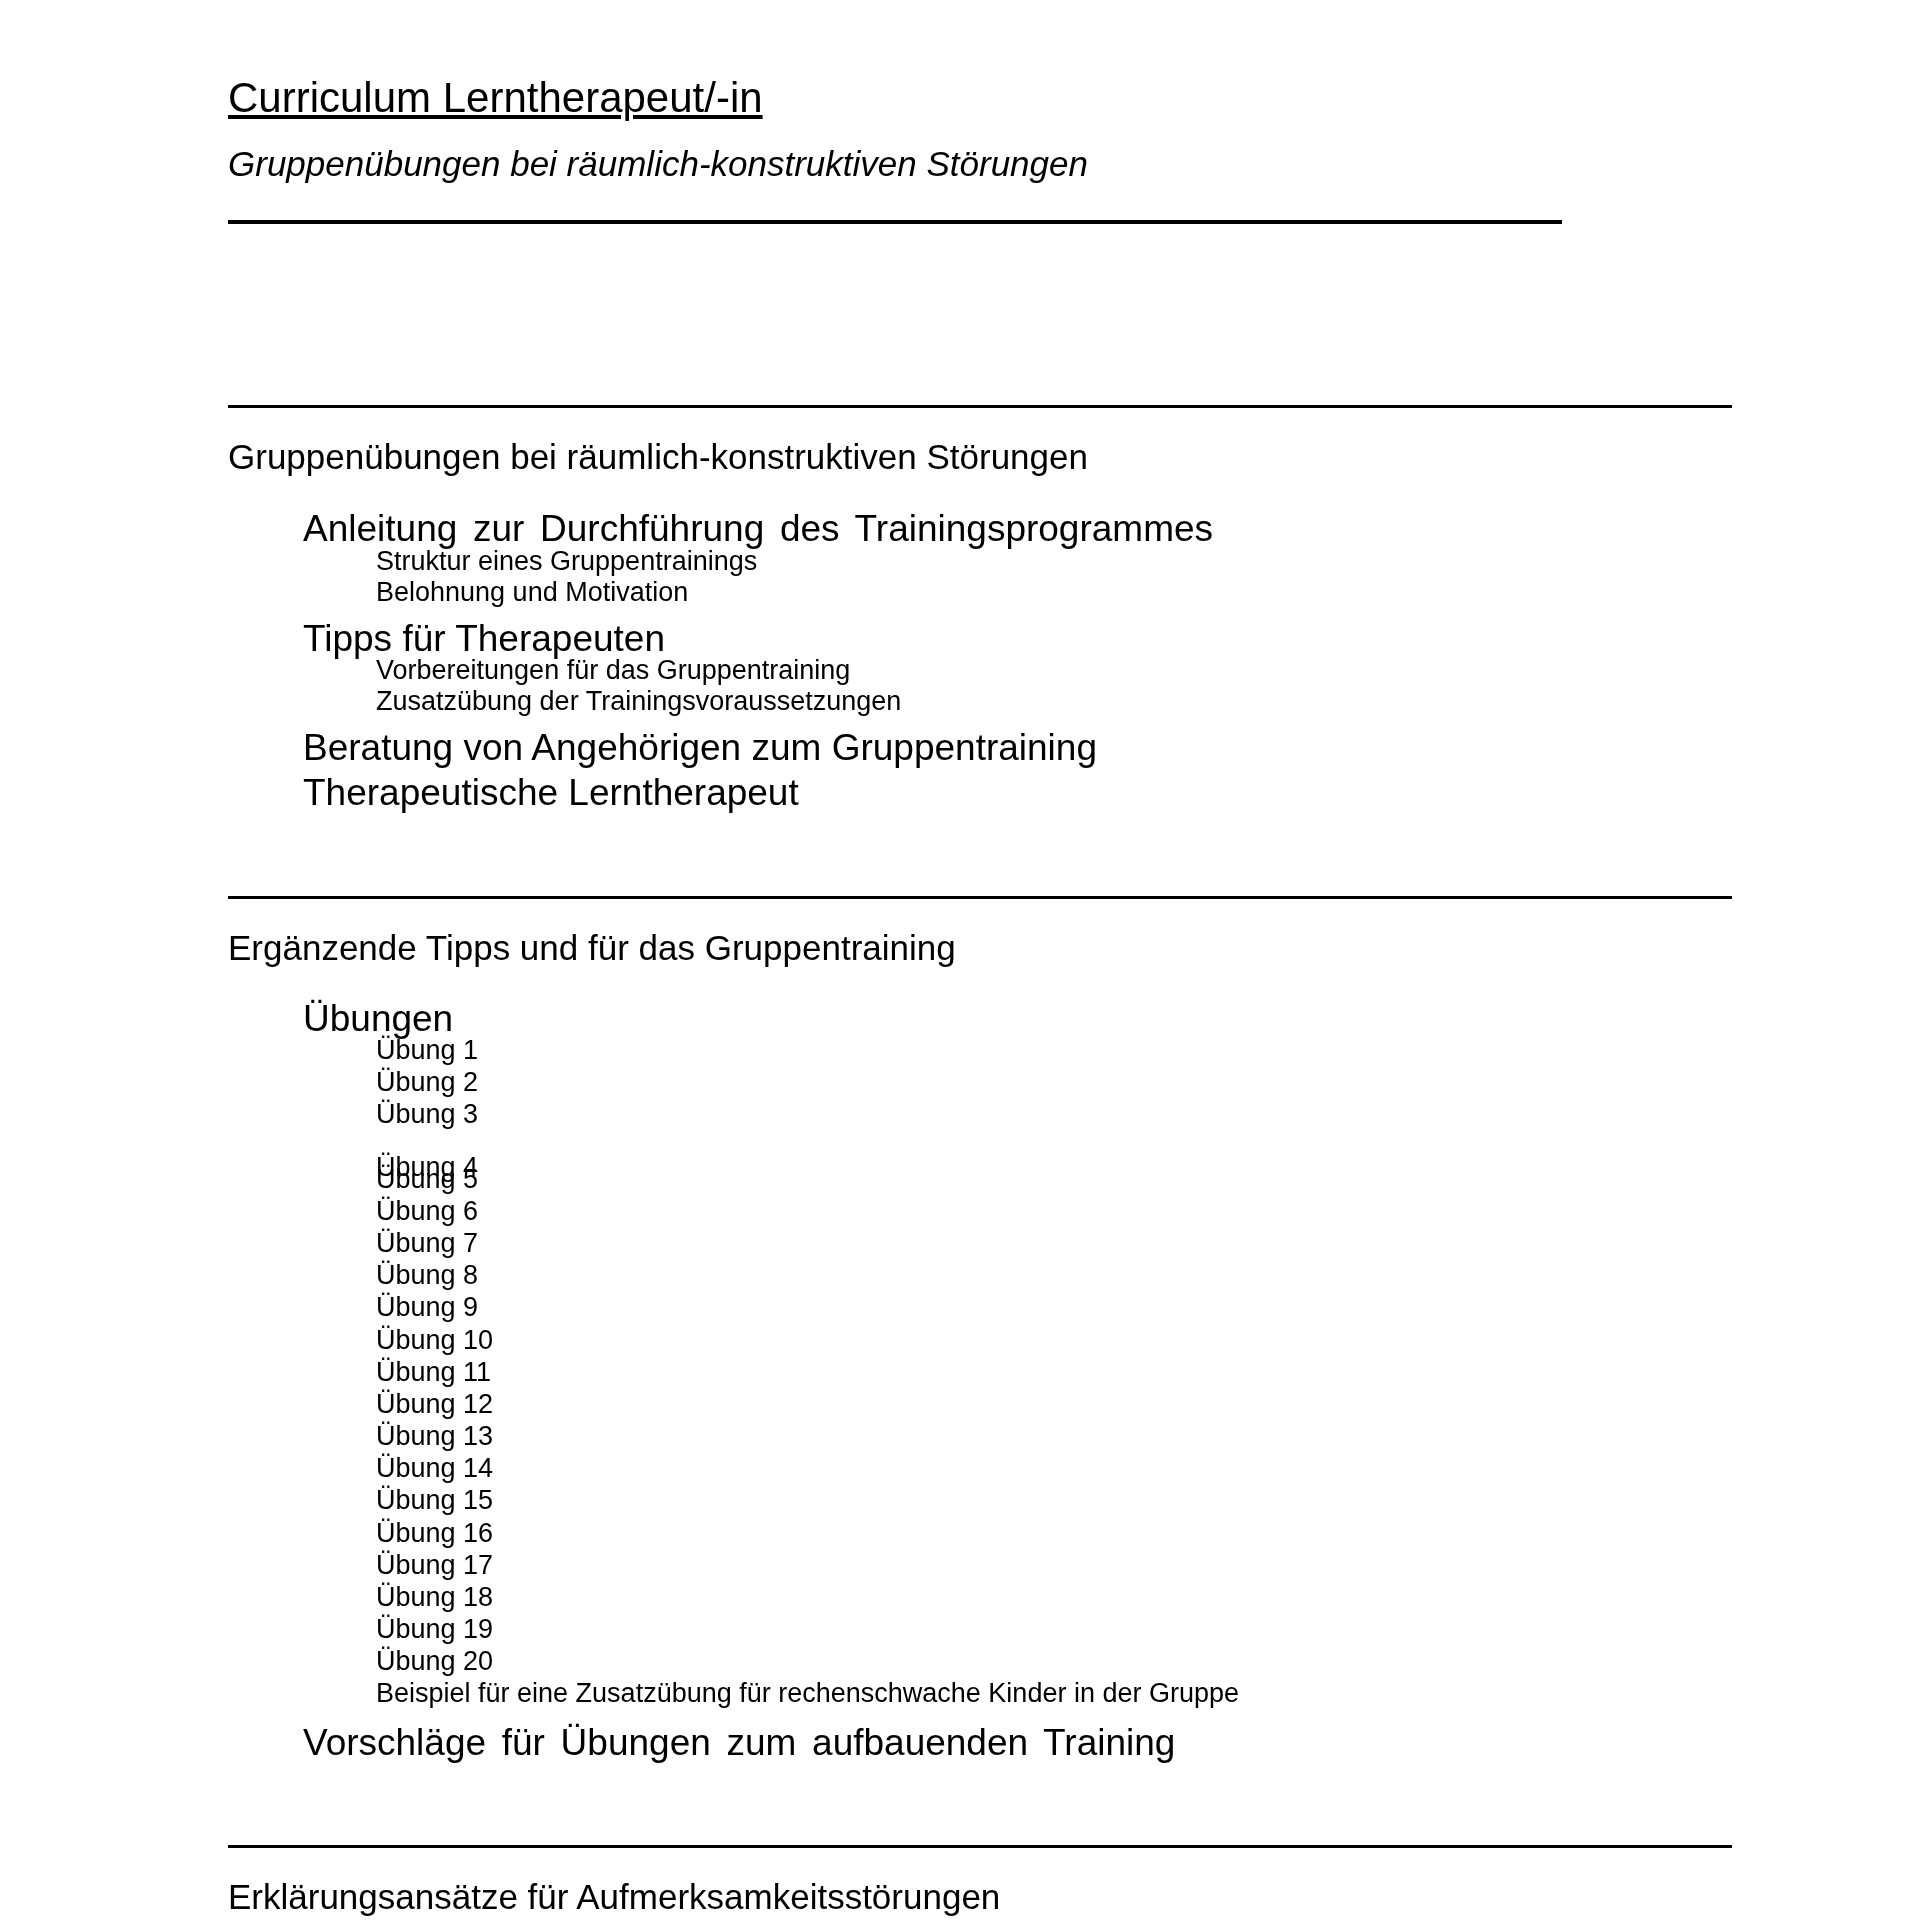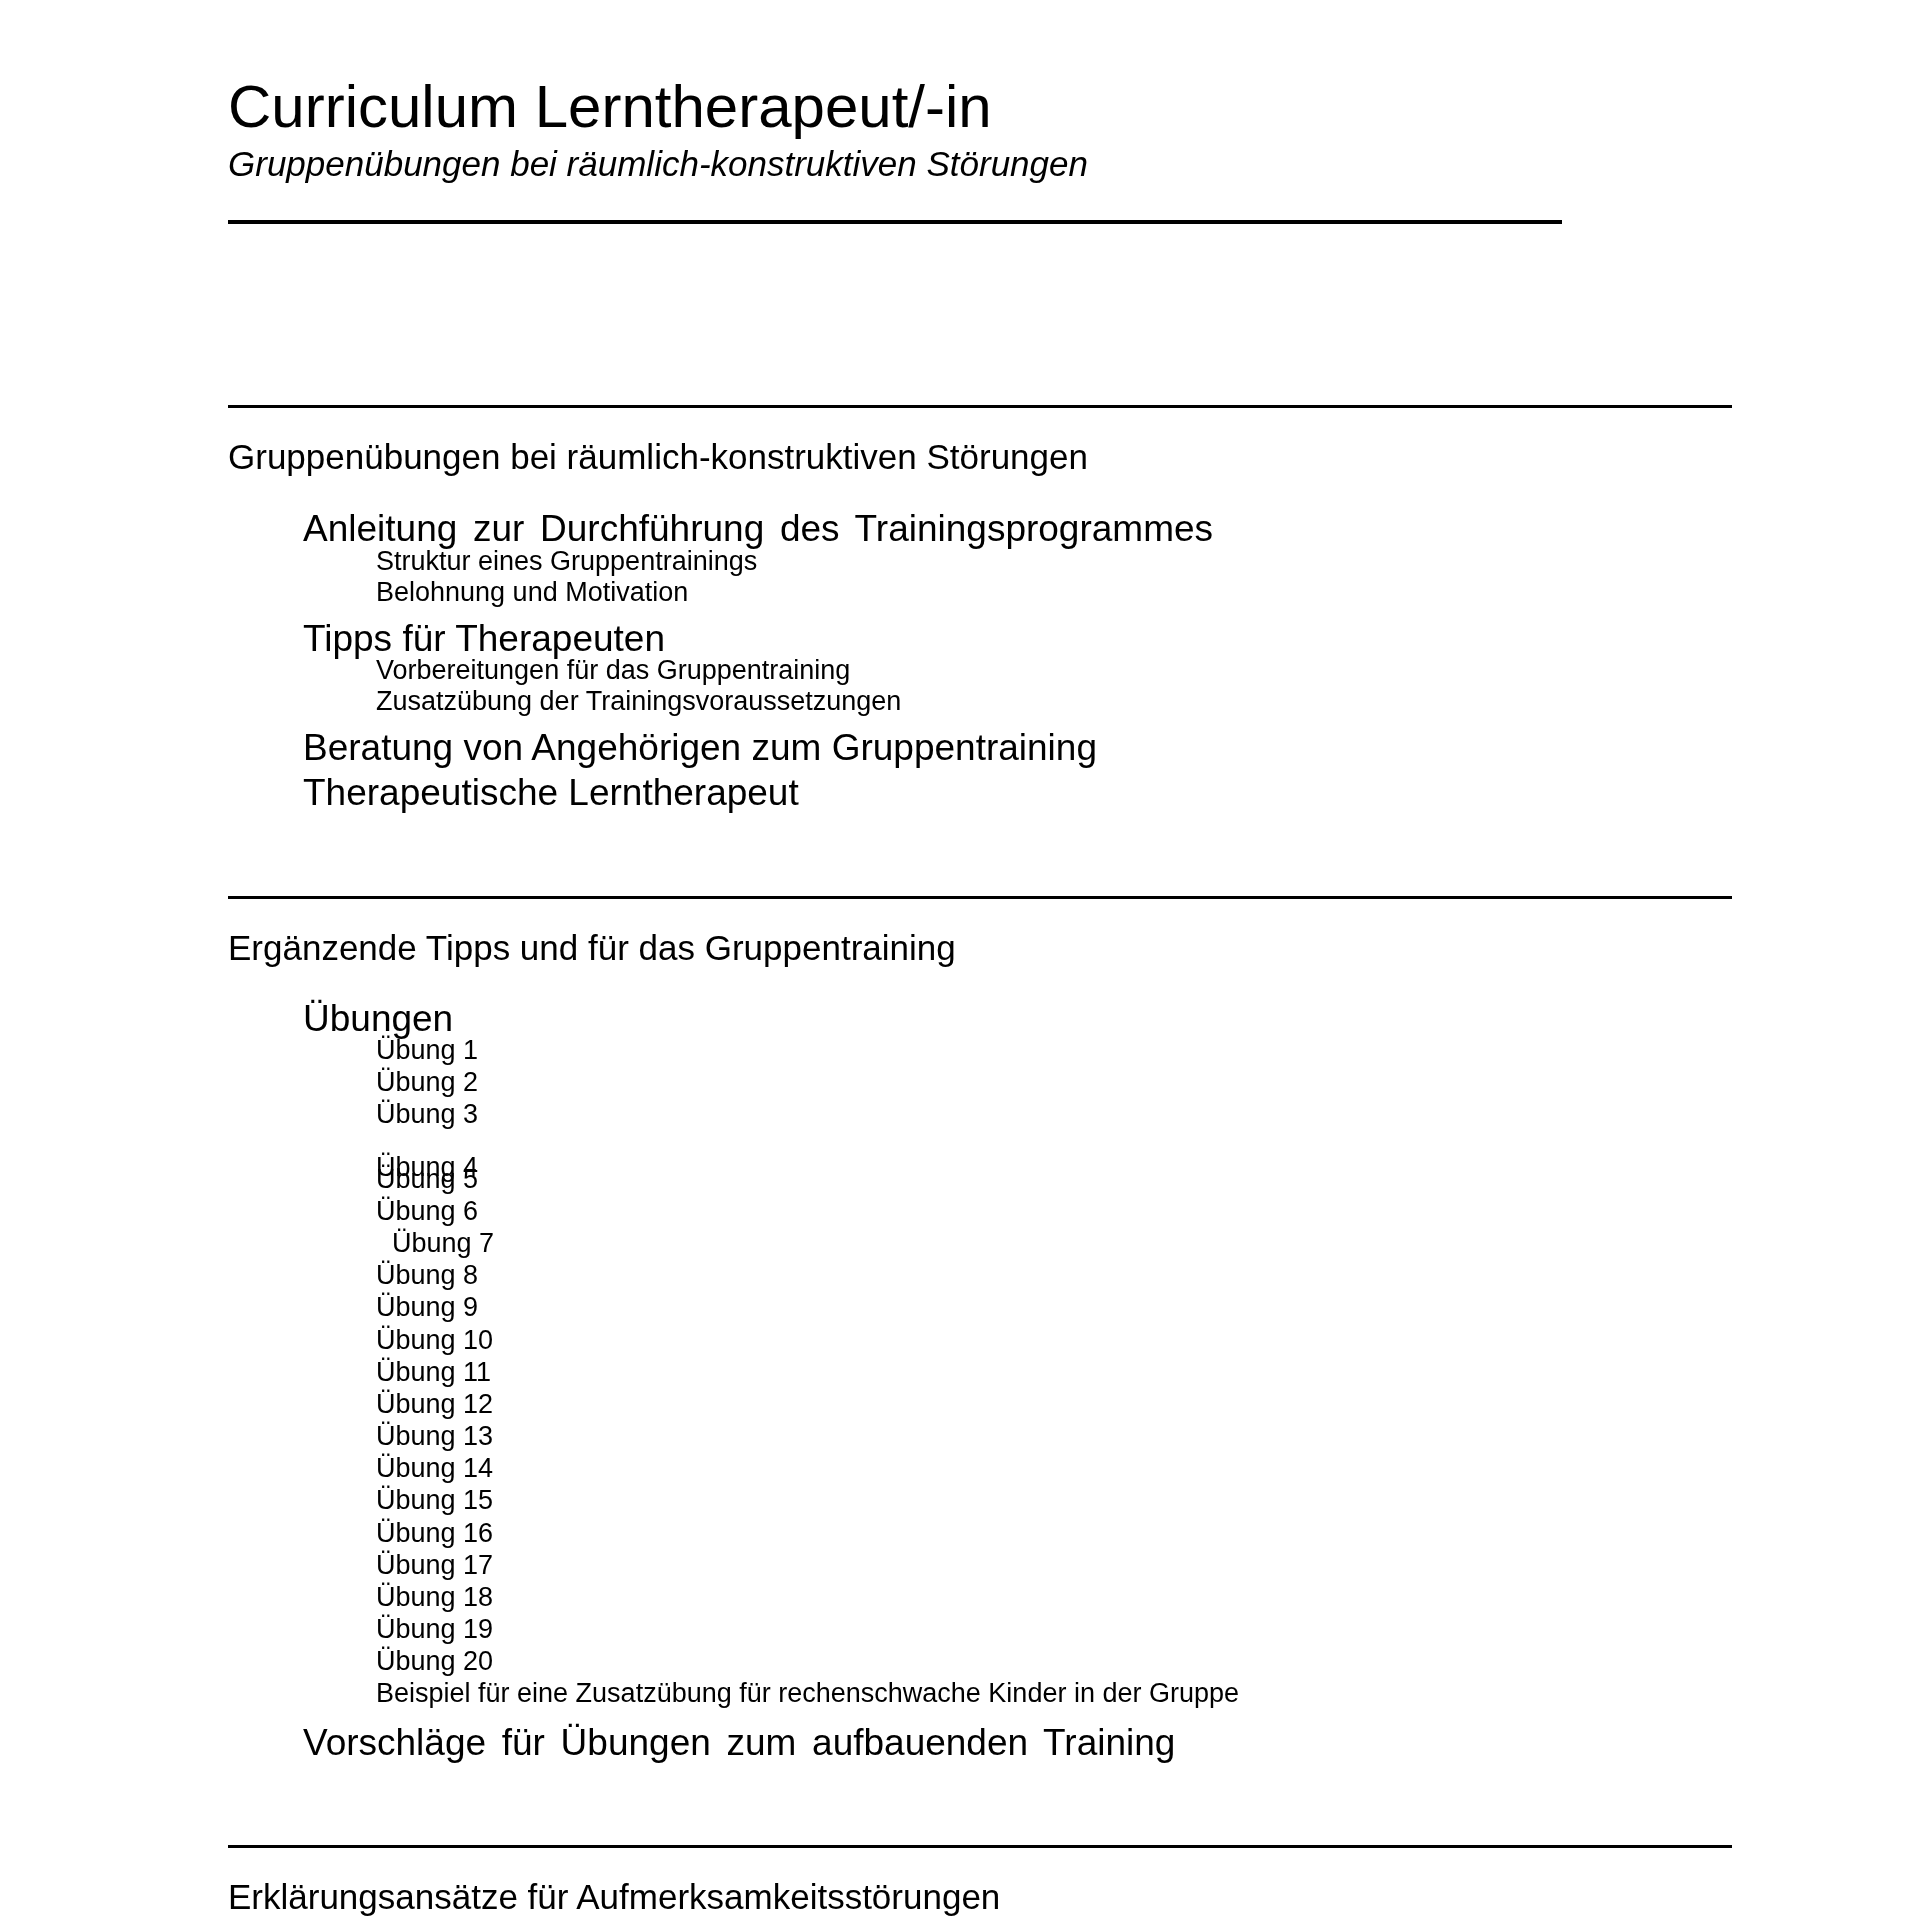--- a/index.html
+++ b/index.html
@@ -1,21 +1,21 @@
 <!DOCTYPE html>
 <html style="font-size:6.2px"><head>
 <meta charset="utf-8">
 <style>
   html, body { margin: 0; padding: 0; background: #ffffff; }
   body {
     width: 1911px; height: 2703px; position: relative; overflow: hidden;
     font-family: "Liberation Sans", sans-serif; color: #000000;
   }
   .abs { position: absolute; white-space: nowrap; line-height: 1; }
-  #doc-title { left: 228px; top: 77px; font-size: 60px; }
+  #doc-title { left: 228px; top: 77px; font-size: 42px; text-decoration: underline; }
   #doc-subtitle { left: 228px; top: 146px; font-size: 35px; font-style: italic; }
   .rule { position: absolute; background: #000; height: 3.5px; }
   #header-rule { left: 228px; top: 220px; width: 1334px; height: 3.9px; }
   .section-rule { left: 228px; width: 1504px; height: 2.7px; }
   .sec-heading { position: absolute; left: 228px; font-size: 35px; white-space: nowrap; line-height: 1; }
   .item { position: absolute; left: 303px; font-size: 37px; white-space: nowrap; line-height: 1; }
   .item.spaced { word-spacing: 5.4px; }
   .sub { position: absolute; left: 376px; font-size: 27px; white-space: nowrap; line-height: 1; }
 </style>
 </head>
@@ -39,21 +39,21 @@
 <div class="rule section-rule" style="top:896px"></div>
 <div class="sec-heading" style="top:930px">Ergänzende Tipps und für das Gruppentraining</div>
 <div class="item" style="top:1000px">Übungen</div>
 <div id="uebungen-list">
     <div class="sub" style="top: 1037px;">Übung 1</div>
     <div class="sub" style="top: 1069px;">Übung 2</div>
     <div class="sub" style="top: 1101px;">Übung 3</div>
     <div class="sub" style="top: 1134px; margin-top: 20px;">Übung 4</div>
     <div class="sub" style="top: 1166px;">Übung 5</div>
     <div class="sub" style="top: 1198px;">Übung 6</div>
-    <div class="sub" style="top: 1230px; margin-left: 16px;">Übung 7</div>
+    <div class="sub" style="top: 1230px;">Übung 7</div>
     <div class="sub" style="top: 1262px;">Übung 8</div>
     <div class="sub" style="top: 1294px;">Übung 9</div>
     <div class="sub" style="top: 1327px;">Übung 10</div>
     <div class="sub" style="top: 1359px;">Übung 11</div>
     <div class="sub" style="top: 1391px;">Übung 12</div>
     <div class="sub" style="top: 1423px;">Übung 13</div>
     <div class="sub" style="top: 1455px;">Übung 14</div>
     <div class="sub" style="top: 1487px;">Übung 15</div>
     <div class="sub" style="top: 1520px;">Übung 16</div>
     <div class="sub" style="top: 1552px;">Übung 17</div>

